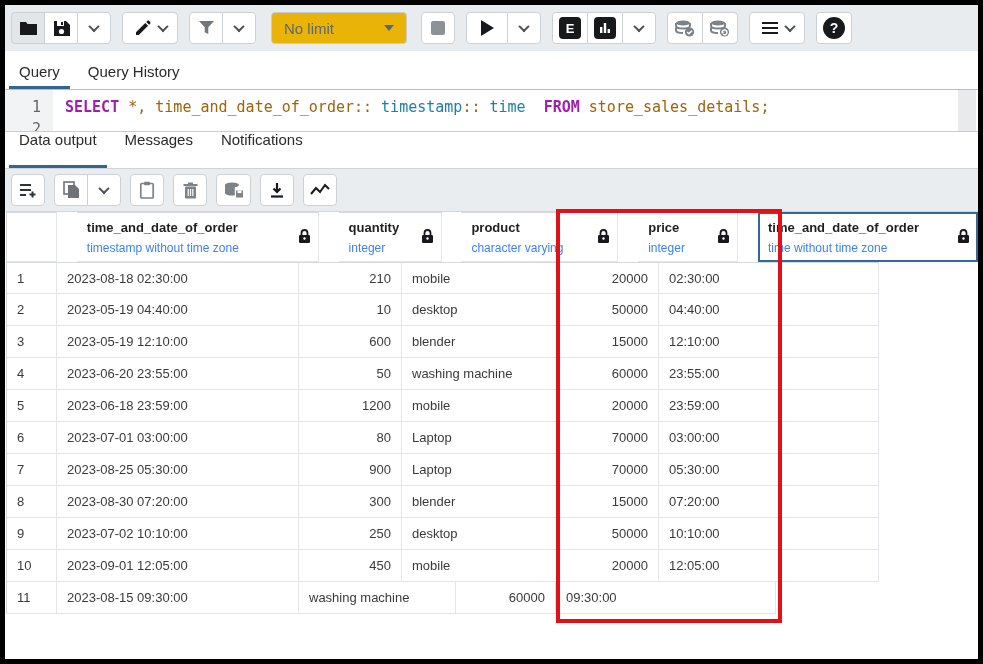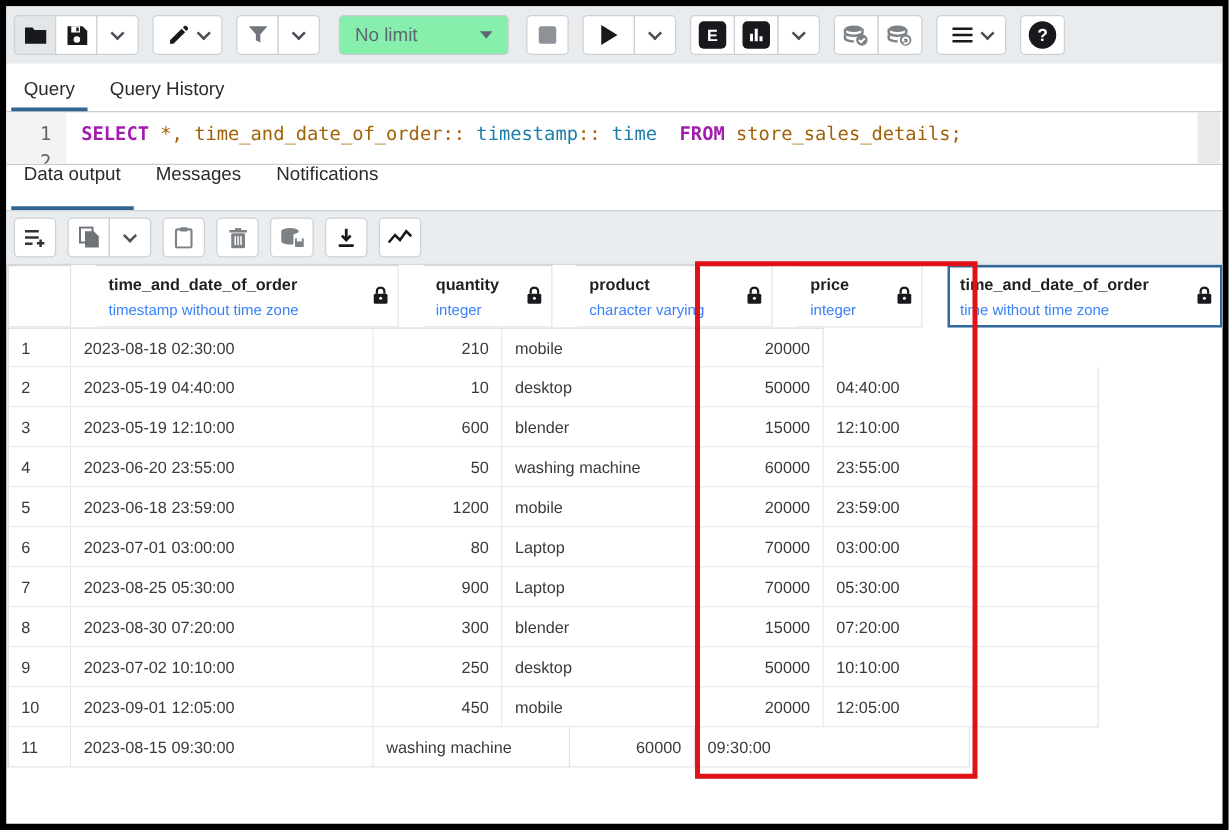--- a/index.html
+++ b/index.html
@@ -9,21 +9,21 @@
   .toolbar-top{height:46px;background:#e9ecef;display:flex;align-items:center;padding-left:6px;}
   .tgroup{display:flex;margin-right:11px;}
   .tbtn{height:32px;min-width:34px;background:#fff;border:1px solid #ccd1d6;display:flex;align-items:center;justify-content:center;padding:0 6px;cursor:pointer;box-sizing:border-box;}
   .tgroup .tbtn{border-radius:0;margin-left:-1px;}
   .tgroup .tbtn:first-child{border-radius:4px 0 0 4px;margin-left:0;}
   .tgroup .tbtn:last-child{border-radius:0 4px 4px 0;}
   .tgroup .tbtn:only-child{border-radius:4px;}
   .tbtn.graybg{background:#e2e6e9;}
   .chev{width:7px;height:7px;border-right:2px solid #4a4f55;border-bottom:2px solid #4a4f55;transform:rotate(45deg) translate(-1px,-1px);display:inline-block;}
   .chev.sm{width:6px;height:6px;}
-  .sel-limit{height:32px;width:136px;background:#86efac;border:1px solid #c7ccd1;border-radius:4px;display:flex;align-items:center;justify-content:space-between;padding:0 12px;color:#5c6773;font-size:15px;box-sizing:border-box;cursor:pointer;}
+  .sel-limit{height:32px;width:136px;background:#eab308;border:1px solid #c7ccd1;border-radius:4px;display:flex;align-items:center;justify-content:space-between;padding:0 12px;color:#5c6773;font-size:15px;box-sizing:border-box;cursor:pointer;}
   .caret-down{width:0;height:0;border-left:5px solid transparent;border-right:5px solid transparent;border-top:6px solid #5c6773;}
   .blackchip{width:22px;height:22px;background:#17191c;border-radius:4px;color:#fff;display:flex;align-items:center;justify-content:center;font-weight:bold;font-size:13px;}
   .stop-sq{width:14px;height:14px;background:#8d9298;border-radius:2px;}
   .play-tri{width:0;height:0;border-top:8px solid transparent;border-bottom:8px solid transparent;border-left:13px solid #17191c;}
   .circle-help{width:22px;height:22px;border-radius:50%;background:#17191c;color:#fff;font-weight:bold;font-size:14px;display:flex;align-items:center;justify-content:center;}
 
   
   .qtabs{height:38px;background:#fff;display:flex;align-items:flex-end;border-bottom:1px solid #b9bdc1;}
   .qtab{font-size:15px;color:#2b2b2b;padding:0 14px 9px 14px;position:relative;cursor:pointer;}
   .qtab.active::after{content:"";position:absolute;left:4px;right:4px;bottom:0;height:3px;background:#326690;}
@@ -372,20 +372,21 @@
           </span>
         </div>
       </div>
     <div id="grid-body">
         <div class="g-row">
           <div class="g-cell wn">1</div>
           <div class="g-cell w0">2023-08-18 02:30:00</div>
           <div class="g-cell w1 al-right">210</div>
           <div class="g-cell w2">mobile</div>
           <div class="g-cell w3 al-right">20000</div>
+          <div class="g-cell w4">02:30:00</div>
         </div>
         <div class="g-row">
           <div class="g-cell wn">2</div>
           <div class="g-cell w0">2023-05-19 04:40:00</div>
           <div class="g-cell w1 al-right">10</div>
           <div class="g-cell w2">desktop</div>
           <div class="g-cell w3 al-right">50000</div>
           <div class="g-cell w4">04:40:00</div>
         </div>
         <div class="g-row">

